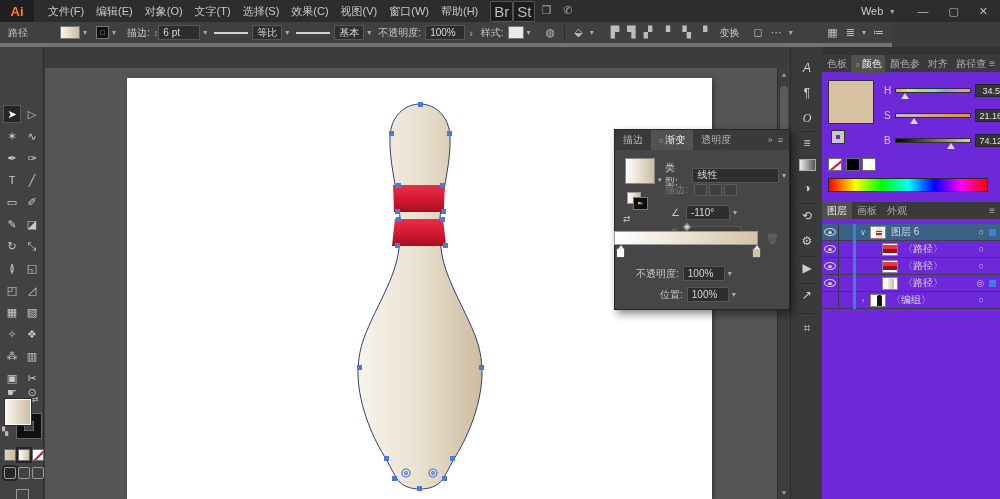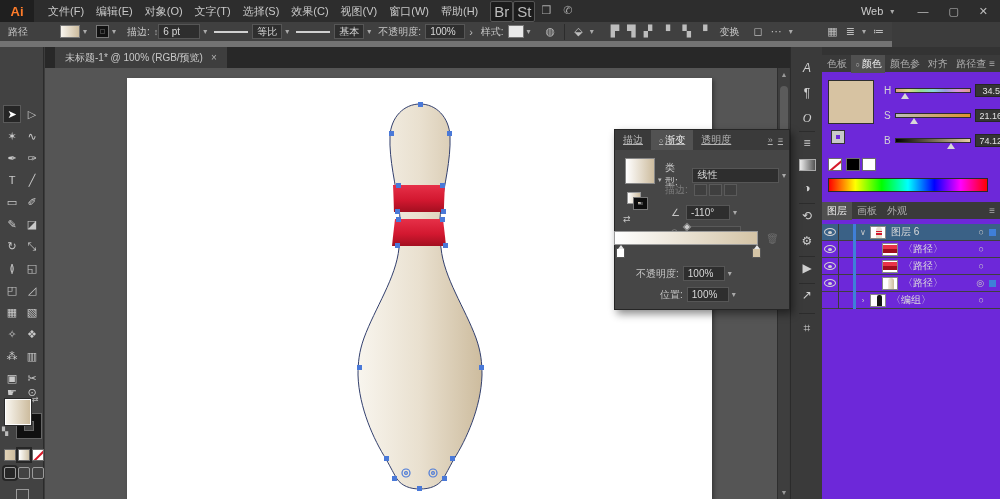--- a/index.html
+++ b/index.html
@@ -20,21 +20,21 @@
   .profile { display:flex; align-items:center; gap:4px; font-size:11px; color:#ccc; padding:2px 6px; }
   .searchbox { display:flex; align-items:center; gap:4px; background:#383838; border:1px solid #565656;
     border-radius:3px; height:16px; padding:0 6px; font-size:10px; color:#8f8f8f; min-width:125px; }
   .mag { width:7px; height:7px; border:1.5px solid #9a9a9a; border-radius:50%; position:relative; }
   .mag::after { content:""; position:absolute; width:4px; height:1.5px; background:#9a9a9a;
     transform:rotate(45deg); right:-3px; bottom:-2px; }
   .winbtn { color:#bdbdbd; font-size:11px; padding:0 6px; }
 
   
   .optbar { position:absolute; left:0; top:22px; width:892px; height:25px; background:#404040;
-    border-bottom:6px solid #737373; display:flex; align-items:center; font-size:10px; color:#c6c6c6; }
+    border-bottom:4px solid #737373; display:flex; align-items:center; font-size:10px; color:#c6c6c6; }
   .optbar > * { flex:none; }
   .olabel { margin:0 4px; white-space:nowrap; }
   .well { background:#2e2e2e; border:1px solid #565656; height:15px; display:flex; align-items:center;
     padding:0 4px; color:#d8d8d8; }
   .dd { color:#aaa; font-size:8px; margin:0 3px; }
   .sw-grad { width:20px; height:13px; border:1px solid #777;
     background:linear-gradient(90deg,#f8f5ee,#cdbc9e); }
   .sw-black { width:13px; height:13px; border:1px solid #777; background:#111;
     box-shadow:inset 0 0 0 3px #111, inset 0 0 0 4px #404040; }
   .sw-style { width:16px; height:13px; border:1px solid #777; background:#e9e9e9; }
@@ -74,21 +74,21 @@
   .pinlayer { position:absolute; left:0; top:0; width:732px; height:431px; }
   .vscroll { position:absolute; left:777px; top:68px; width:12px; height:431px; background:#3e3e3e;
     border-left:1px solid #2e2e2e; }
   .vscroll .arr { position:absolute; left:0; width:12px; text-align:center; color:#9a9a9a; font-size:7px; }
   .vscroll .thumb { position:absolute; left:2px; top:18px; width:8px; height:150px; background:#5b5b5b; border-radius:4px; }
 
   
   .gpanel { position:absolute; left:614px; top:129px; width:176px; height:181px; background:#464646;
     border:1px solid #262626; box-shadow:3px 4px 8px rgba(0,0,0,.45); font-size:10px; z-index:30; }
   .gtabs { position:absolute; left:0; top:0; width:100%; height:20px; background:#3a3a3a; display:flex;
-    align-items:center; color:#b5b5b5;text-decoration:underline; }
+    align-items:center; color:#b5b5b5; }
   .gtab { padding:3px 8px; }
   .gtab.active { background:#525252; color:#efefef; }
   .gtabs .ticon { margin-left:auto; display:flex; gap:5px; padding-right:6px; color:#aaa; font-size:9px; }
   .gbig { position:absolute; left:10px; top:28px; width:30px; height:26px; border:1px solid #888;
     background:linear-gradient(90deg,#ffffff,#cdbc9e); }
   .gbig-dd { position:absolute; left:43px; top:46px; font-size:7px; color:#bbb; }
   .gfs { position:absolute; left:12px; top:62px; width:14px; height:12px;
     background:linear-gradient(90deg,#fff,#cdbc9e); border:1px solid #999; }
   .gfs2 { position:absolute; left:19px; top:68px; width:13px; height:11px; border:4px solid #0d0d0d;
     box-shadow:0 0 0 1px #777; background:transparent; }
@@ -276,26 +276,20 @@
     <span class="fx-def">▚</span>
     <span class="mini" style="left:4px;background:linear-gradient(90deg,#e2d4b8,#cdbc9e)"></span>
     <span class="mini" style="left:18px;background:linear-gradient(90deg,#fff,#cfc2a8);box-shadow:0 0 0 2px #262626"></span>
     <span class="mini none" style="left:32px"></span>
     <span class="mode on" style="left:4px"></span>
     <span class="mode" style="left:18px"></span>
     <span class="mode" style="left:32px"></span>
     <span class="scrmode"></span>
   </div>
 
-  <div class="tabbar">
-    <div class="doctab">
-      <span>未标题-1* @ 100% (RGB/预览)</span>
-      <span class="close">×</span>
-    </div>
-  </div>
 
   <div class="canvas">
     <div class="artboard"></div>
     <svg class="pinlayer" viewBox="0 0 732 431">
       <defs>
         <linearGradient id="pinGrad" x1="0" y1="0" x2="1" y2="0">
           <stop offset="0" stop-color="#f8f5ee"></stop>
           <stop offset="0.5" stop-color="#e9e0cf"></stop>
           <stop offset="1" stop-color="#cdbc9e"></stop>
         </linearGradient>

